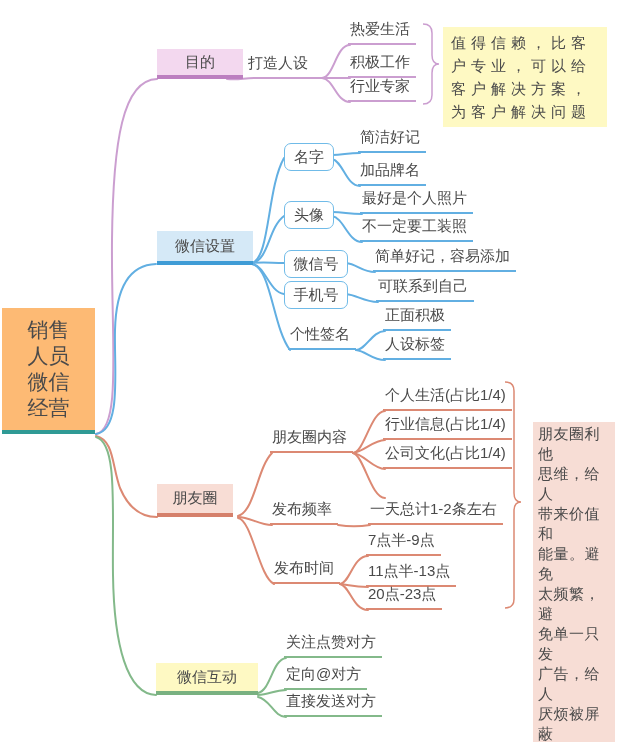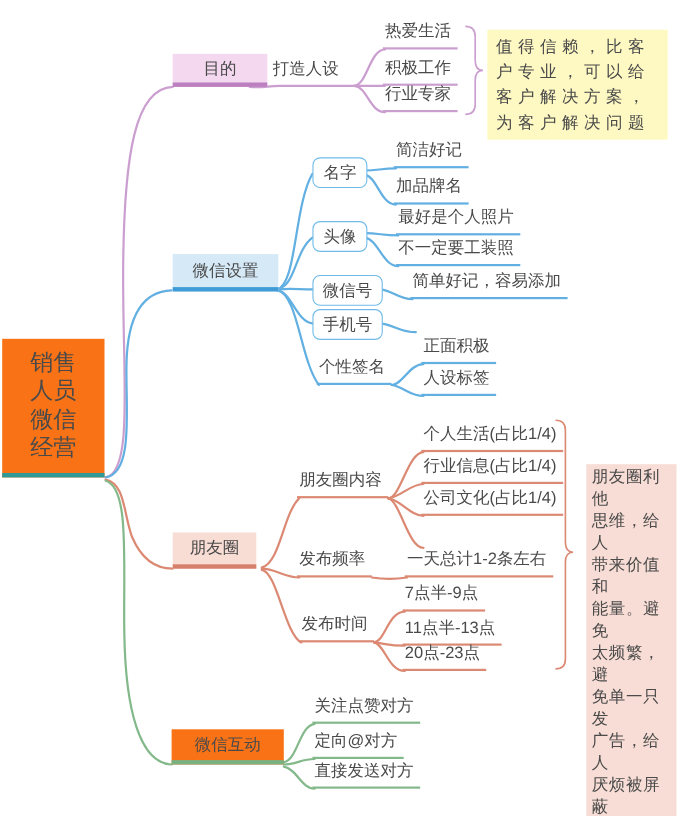--- a/index.html
+++ b/index.html
@@ -4,33 +4,33 @@
 <style>
   html,body{margin:0;padding:0;background:#ffffff;}
   .canvas{
     position:relative;width:617px;height:742px;background:#ffffff;overflow:hidden;
     font-family:"Liberation Sans","DejaVu Sans",sans-serif;color:#4a4a4a;
   }
   .links{position:absolute;left:0;top:0;width:617px;height:742px;}
   
   .root{
     position:absolute;left:2px;top:308px;width:93px;height:122px;
-    background:#f97316;border-bottom:4px solid #2f9a95;
+    background:#fdba74;border-bottom:4px solid #2f9a95;
     display:flex;align-items:center;justify-content:center;
     font-size:21px;line-height:26px;text-align:center;white-space:pre-line;
   }
   
   .topic{
     position:absolute;display:flex;align-items:center;justify-content:center;
     font-size:15px;white-space:nowrap;
   }
   .t-purpose{left:157px;top:49px;width:86px;height:26px;background:#f3d8ef;border-bottom:4px solid #bc7fc0;}
   .t-settings{left:157px;top:231px;width:96px;height:30px;background:#d5e9f7;border-bottom:4px solid #3f9cd6;}
   .t-moments{left:157px;top:484px;width:76px;height:29px;background:#f8ddd5;border-bottom:4px solid #d5806b;}
-  .t-interaction{left:156px;top:663px;width:102px;height:28px;background:#f97316;border-bottom:4px solid #79b181;}
+  .t-interaction{left:156px;top:663px;width:102px;height:28px;background:#fef9c3;border-bottom:4px solid #79b181;}
   
   .subbox{
     position:absolute;display:flex;align-items:center;justify-content:center;
     font-size:15px;background:#ffffff;border:1.5px solid #70bbe8;border-radius:7px;white-space:nowrap;
   }
   .sb-name{left:284px;top:143px;width:48px;height:26px;}
   .sb-avatar{left:284px;top:201px;width:48px;height:26px;}
   .sb-wid{left:284px;top:250px;width:62px;height:26px;}
   .sb-phone{left:284px;top:281px;width:62px;height:26px;}
   
@@ -124,20 +124,21 @@
   <div class="topic t-settings">微信设置</div>
   <div class="subbox sb-name">名字</div>
   <div class="leaf u-blue" style="left:358px;top:127px;">简洁好记</div>
   <div class="leaf u-blue" style="left:358px;top:160px;">加品牌名</div>
   <div class="subbox sb-avatar">头像</div>
   <div class="leaf u-blue" style="left:360px;top:188px;">最好是个人照片</div>
   <div class="leaf u-blue" style="left:360px;top:216px;">不一定要工装照</div>
   <div class="subbox sb-wid">微信号</div>
   <div class="leaf u-blue" style="left:373px;top:246px;">简单好记，容易添加</div>
   <div class="subbox sb-phone">手机号</div>
+  <div class="leaf u-blue" style="left:376px;top:276px;">可联系到自己</div>
   <div class="leaf u-blue" style="left:288px;top:324px;">个性签名</div>
   <div class="leaf u-blue" style="left:383px;top:305px;">正面积极</div>
   <div class="leaf u-blue" style="left:383px;top:334px;">人设标签</div>
 
   <div class="topic t-moments">朋友圈</div>
   <div class="leaf u-salmon" style="left:270px;top:427px;">朋友圈内容</div>
   <div class="leaf u-salmon" style="left:383px;top:385px;">个人生活(占比1/4)</div>
   <div class="leaf u-salmon" style="left:383px;top:414px;">行业信息(占比1/4)</div>
   <div class="leaf u-salmon" style="left:383px;top:443px;">公司文化(占比1/4)</div>
   <div class="leaf u-salmon" style="left:270px;top:499px;">发布频率</div>

